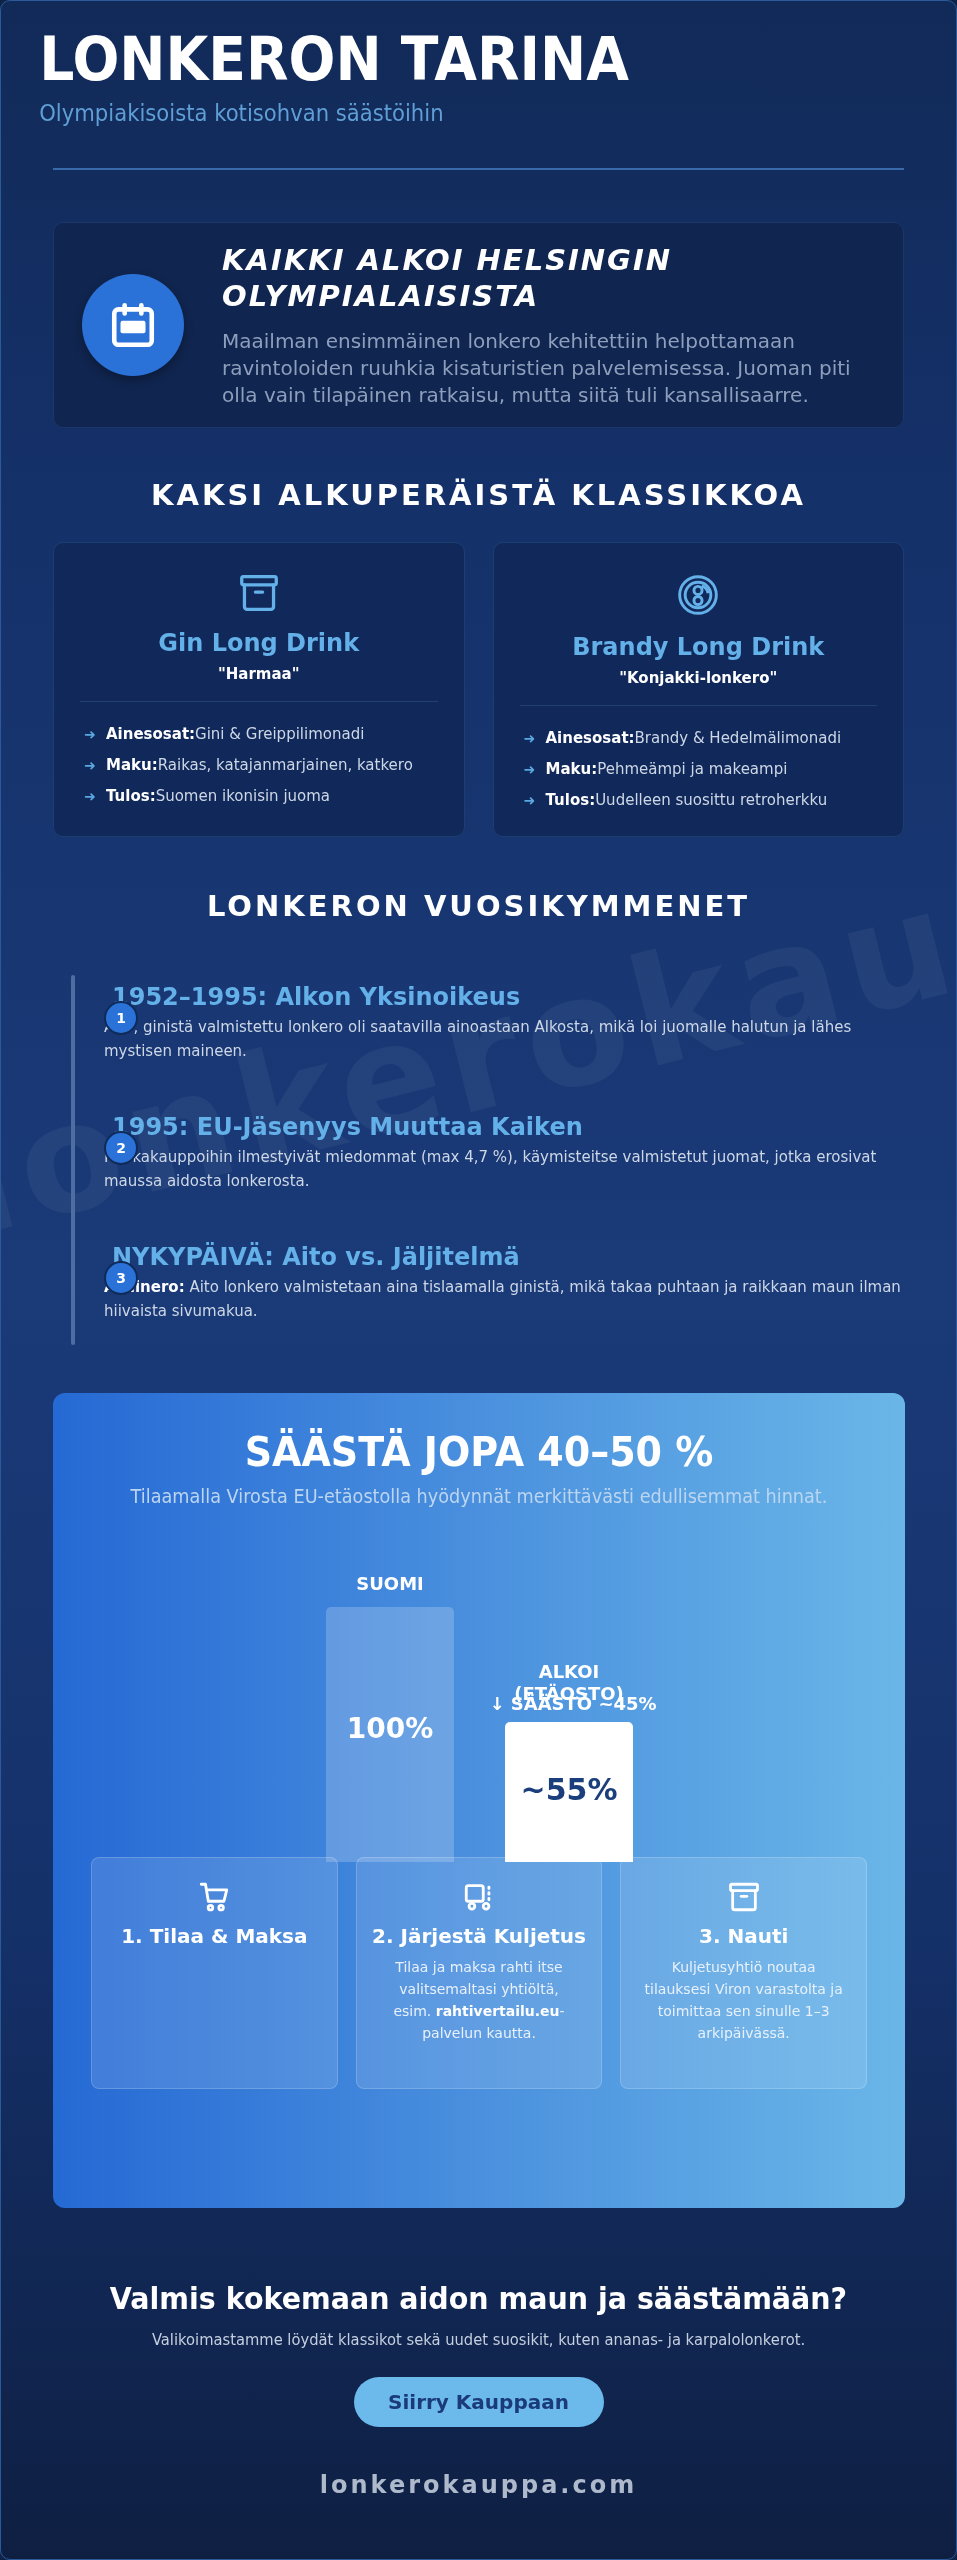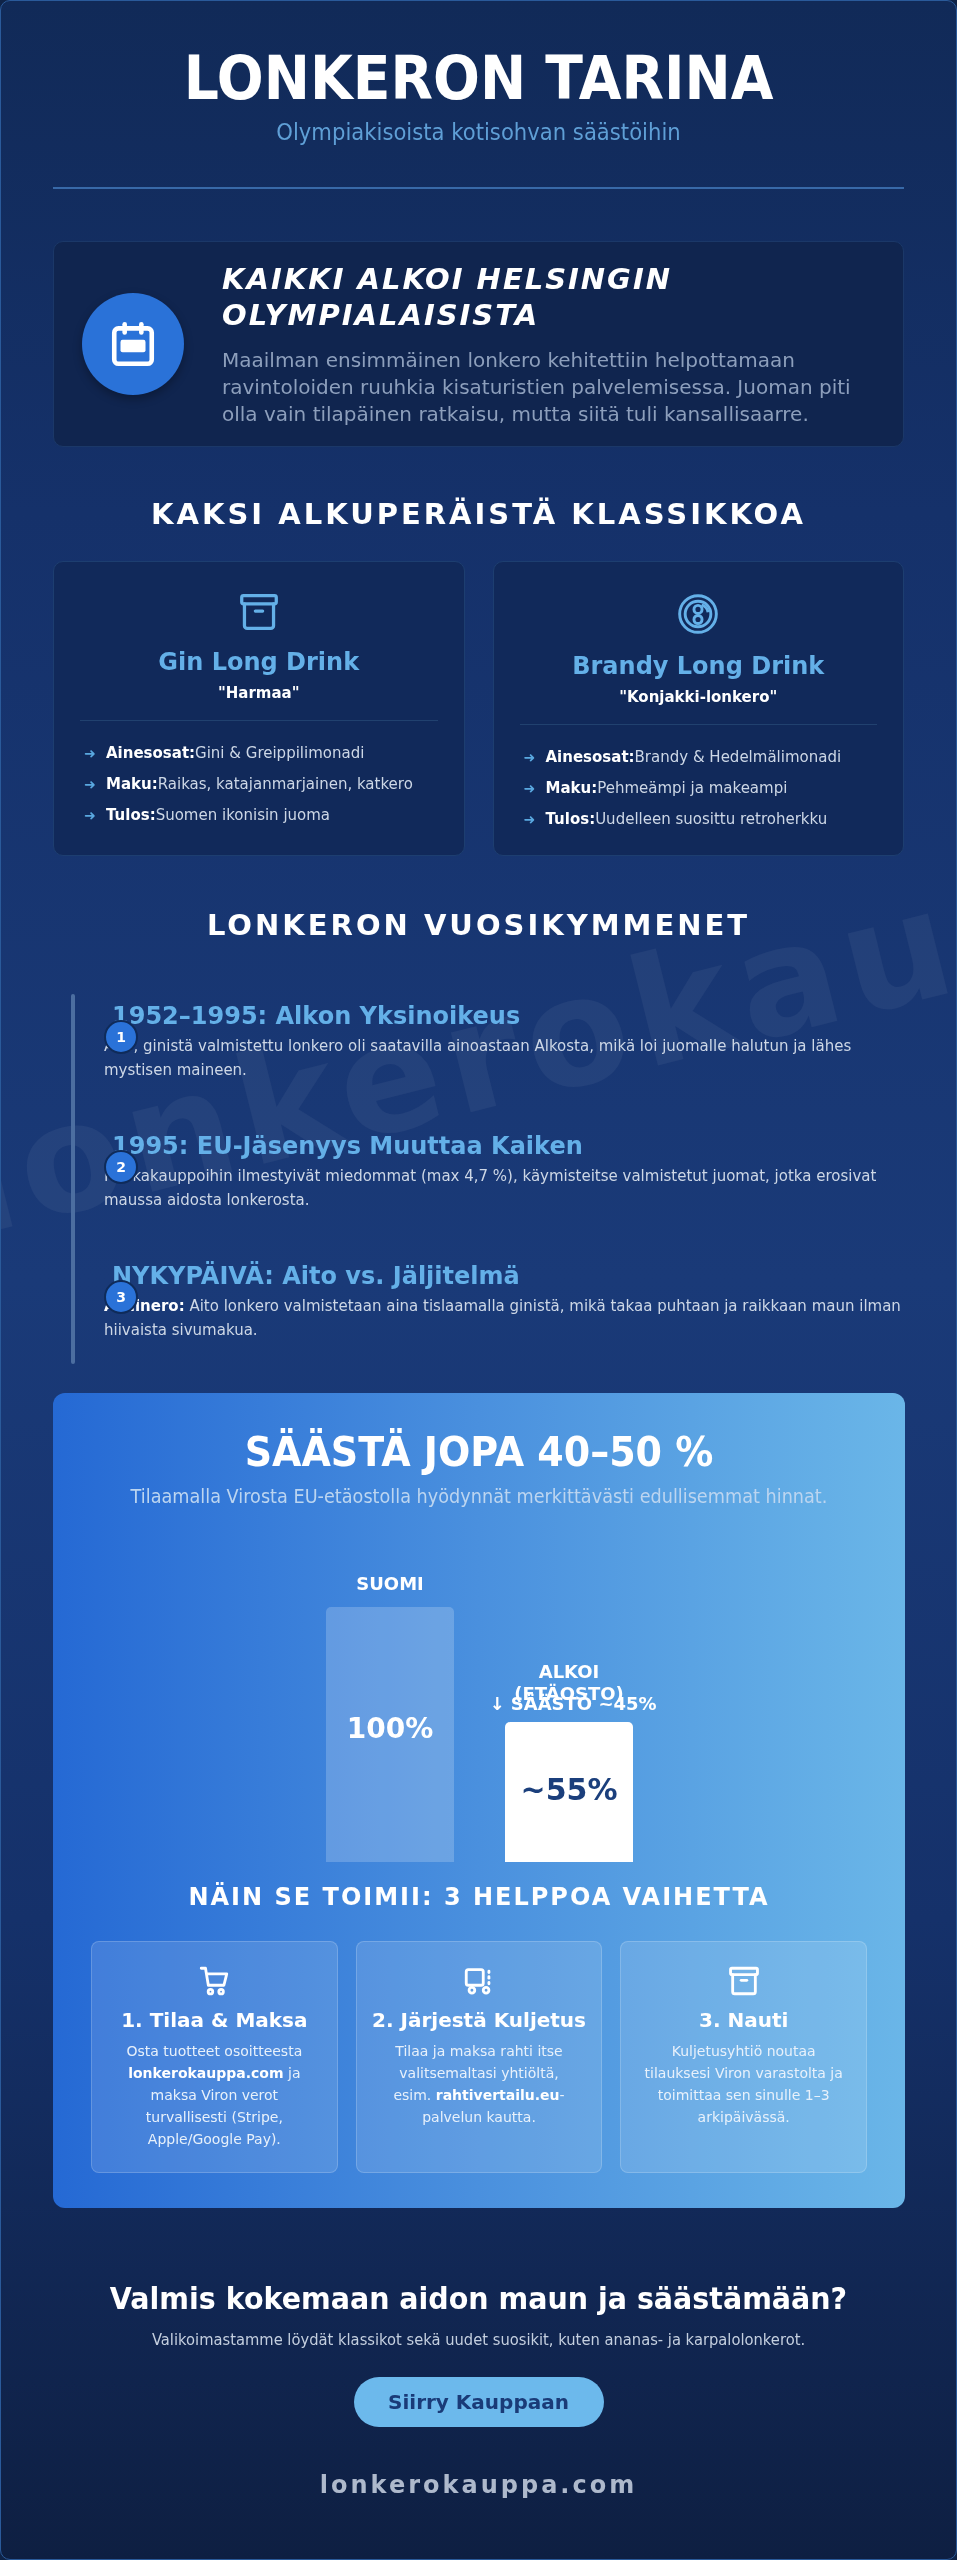--- a/index.html
+++ b/index.html
@@ -9,21 +9,21 @@
       position: relative; width: 957px; height: 2560px;
       border: 1px solid #2a5a9a; border-radius: 10px; overflow: hidden;
       background: linear-gradient(180deg, #112a58 0%, #15316a 20%, #1a3a78 50%, #15316a 75%, #0e1f42 100%);
     }
     .watermark {
       position: absolute; left: -60px; top: 1100px; width: 1200px;
       font-size: 150px; font-weight: bold; color: rgba(255,255,255,0.05);
       transform: rotate(-14deg); white-space: nowrap; letter-spacing: 8px;
       pointer-events: none; transform-origin: left top;
     }
-    header { text-align: center; padding-top: 42px; }
+    header { padding-top: 23px; }
     .title { font-size: 60px; font-weight: bold; color: #fff; letter-spacing: 0px; font-family: "DejaVu Sans", sans-serif; transform: scaleX(0.92); }
     .subtitle { font-size: 23px; color: #5f9fd6; margin-top: 6px; transform: scaleX(0.92); }
     .hr { margin: 42px 52px 0; height: 2px; background: #3869a8; }
 
     .origin-card {
       margin: 52px 52px 0; height: 206px; background: #10254f; border-radius: 10px;
       border: 1px solid #1b3868; display: flex; align-items: center; padding: 0 28px;
     }
     .cal-circle { width: 102px; height: 102px; border-radius: 50%; background: #2a72d8; flex: none; display: flex; align-items: center; justify-content: center; box-shadow: 0 4px 10px rgba(0,0,0,0.3);}
     .origin-text { margin-left: 38px; }
@@ -211,30 +211,28 @@
         <div class="bar-val" style="top:105px; font-size:28px; color:#fff;">100%</div>
       </div>
 
       <div class="bar-label" style="left:436px; width:160px; top:134px; line-height:22px;">ALKOI (ETÄOSTO)</div>
       <div class="bar-label" style="left:420px; width:200px; top:166px; font-size:18px;">↓ SÄÄSTÖ ~45%</div>
       <div class="bar-ee">
         <div class="bar-val" style="top:50px; font-size:30px; color:#1b3f7c;">~55%</div>
       </div>
     </div>
 
-    <h3 class="steps-title">NÄIN SE TOIMII: 3 HELPPOA VAIHETTA</h3>
     <div class="steps">
       <div class="step">
         <svg width="34" height="34" viewBox="0 0 24 24" fill="none" stroke="#fff" stroke-width="2" stroke-linecap="round" stroke-linejoin="round">
           <path d="M3 3 h3 l2 12 h11 l2 -8 H7"></path>
           <circle cx="9.5" cy="19.5" r="1.6"></circle>
           <circle cx="17" cy="19.5" r="1.6"></circle>
         </svg>
         <div class="step-title">1. Tilaa &amp; Maksa</div>
-        <p class="step-body"><span>Osta tuotteet osoitteesta </span><b>lonkerokauppa.com</b><span> ja maksa Viron verot turvallisesti (Stripe, Apple/Google Pay).</span></p>
       </div>
       <div class="step">
         <svg width="34" height="34" viewBox="0 0 24 24" fill="none" stroke="#fff" stroke-width="2" stroke-linecap="round" stroke-linejoin="round">
           <rect x="3" y="4" width="12" height="11" rx="1.5"></rect>
           <circle cx="7" cy="18.5" r="2"></circle>
           <circle cx="17" cy="18.5" r="2"></circle>
           <line x1="19" y1="5" x2="19" y2="6"></line>
           <line x1="19" y1="9" x2="19" y2="10"></line>
           <line x1="19" y1="13" x2="19" y2="14"></line>
         </svg>

